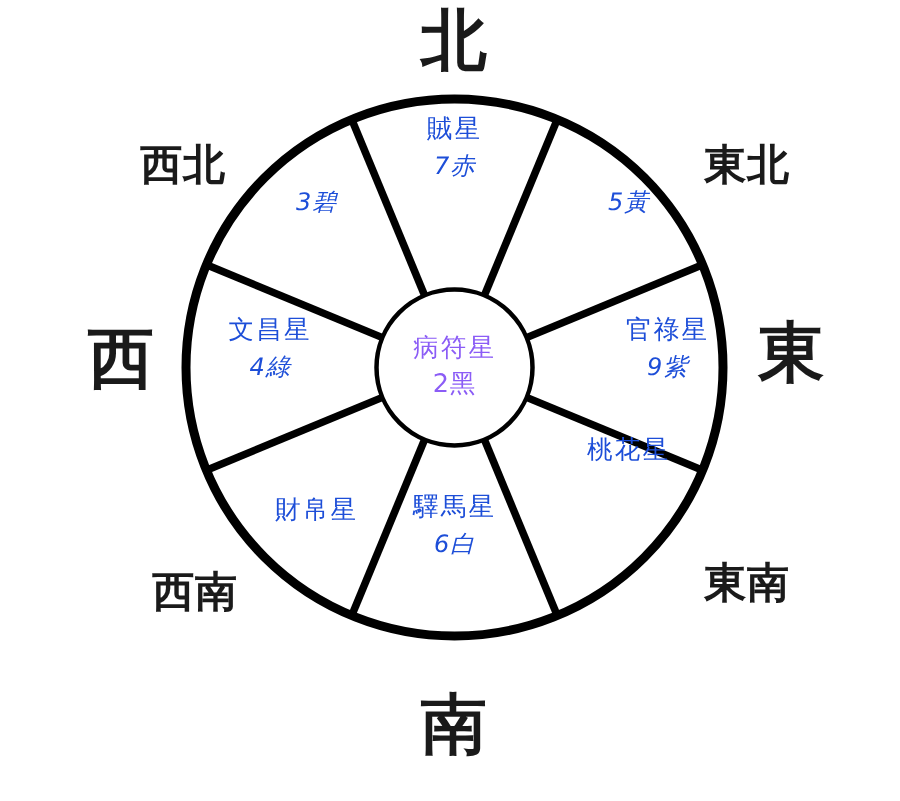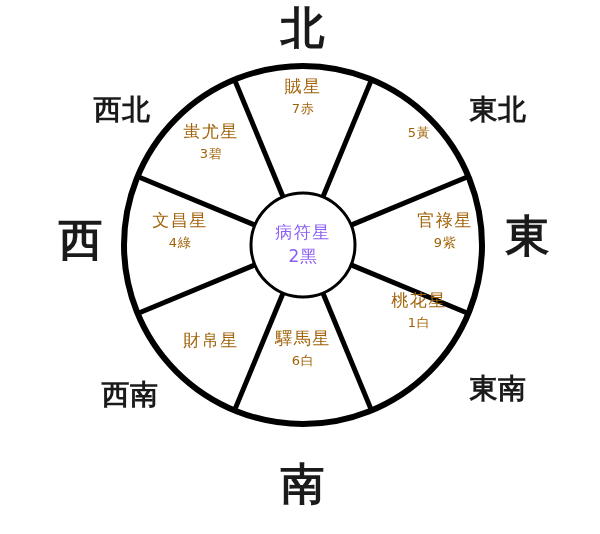--- a/index.html
+++ b/index.html
@@ -63,35 +63,36 @@
   #dir-southwest { left: 80px;  top: 381px; width: 100px; }
   #dir-southeast { left: 448px; top: 375px; width: 100px; }
 
   
   .sector-text {
     position: absolute;
     width: 104px;
     margin-left: -52px;
     text-align: center;
     line-height: 1.22;
-    color: #a16207;
+    color: #1d4ed8;
     font-family: "DejaVu Sans", "Liberation Sans", sans-serif;
   }
   .sector-name {
     font-size: 17px;
     letter-spacing: 1.5px;
     display: block;
     white-space: nowrap;
   }
   .sector-value {
-    font-size: 13px;
+    font-size: 16px;
     letter-spacing: 0.5px;
     display: block;
     white-space: nowrap;
     margin-top: 4px;
+    font-style: italic;
   }
 
   .center-text {
     position: absolute;
     width: 110px;
     margin-left: -55px;
     text-align: center;
     line-height: 1.25;
     color: #8b5cf6;
   }
@@ -152,35 +153,33 @@
       </div>
       <div class="sector-text" style="left: 419px; top: 121px;">
         <span class="sector-value">5黃</span>
       </div>
       <div class="sector-text" style="left: 445px; top: 210px;">
         <span class="sector-name">官祿星</span>
         <span class="sector-value">9紫</span>
       </div>
       <div class="sector-text" style="left: 419px; top: 290px;">
         <span class="sector-name">桃花星</span>
-        <span class="sector-value">1白</span>
       </div>
       <div class="sector-text" style="left: 303px; top: 328px;">
         <span class="sector-name">驛馬星</span>
         <span class="sector-value">6白</span>
       </div>
       <div class="sector-text" style="left: 211px; top: 290px; margin-top: 40px;">
         <span class="sector-name">財帛星</span>
       </div>
       <div class="sector-text" style="left: 180px; top: 210px;">
         <span class="sector-name">文昌星</span>
         <span class="sector-value">4綠</span>
       </div>
       <div class="sector-text" style="left: 211px; top: 121px;">
-        <span class="sector-name">蚩尤星</span>
         <span class="sector-value">3碧</span>
       </div>
     </div>
 
   <div class="center-text" id="center-label" style="left: 303px; top: 222px;">
     <span class="center-name">病符星</span>
     <span class="center-value">2黑</span>
   </div>
 
 </div>

